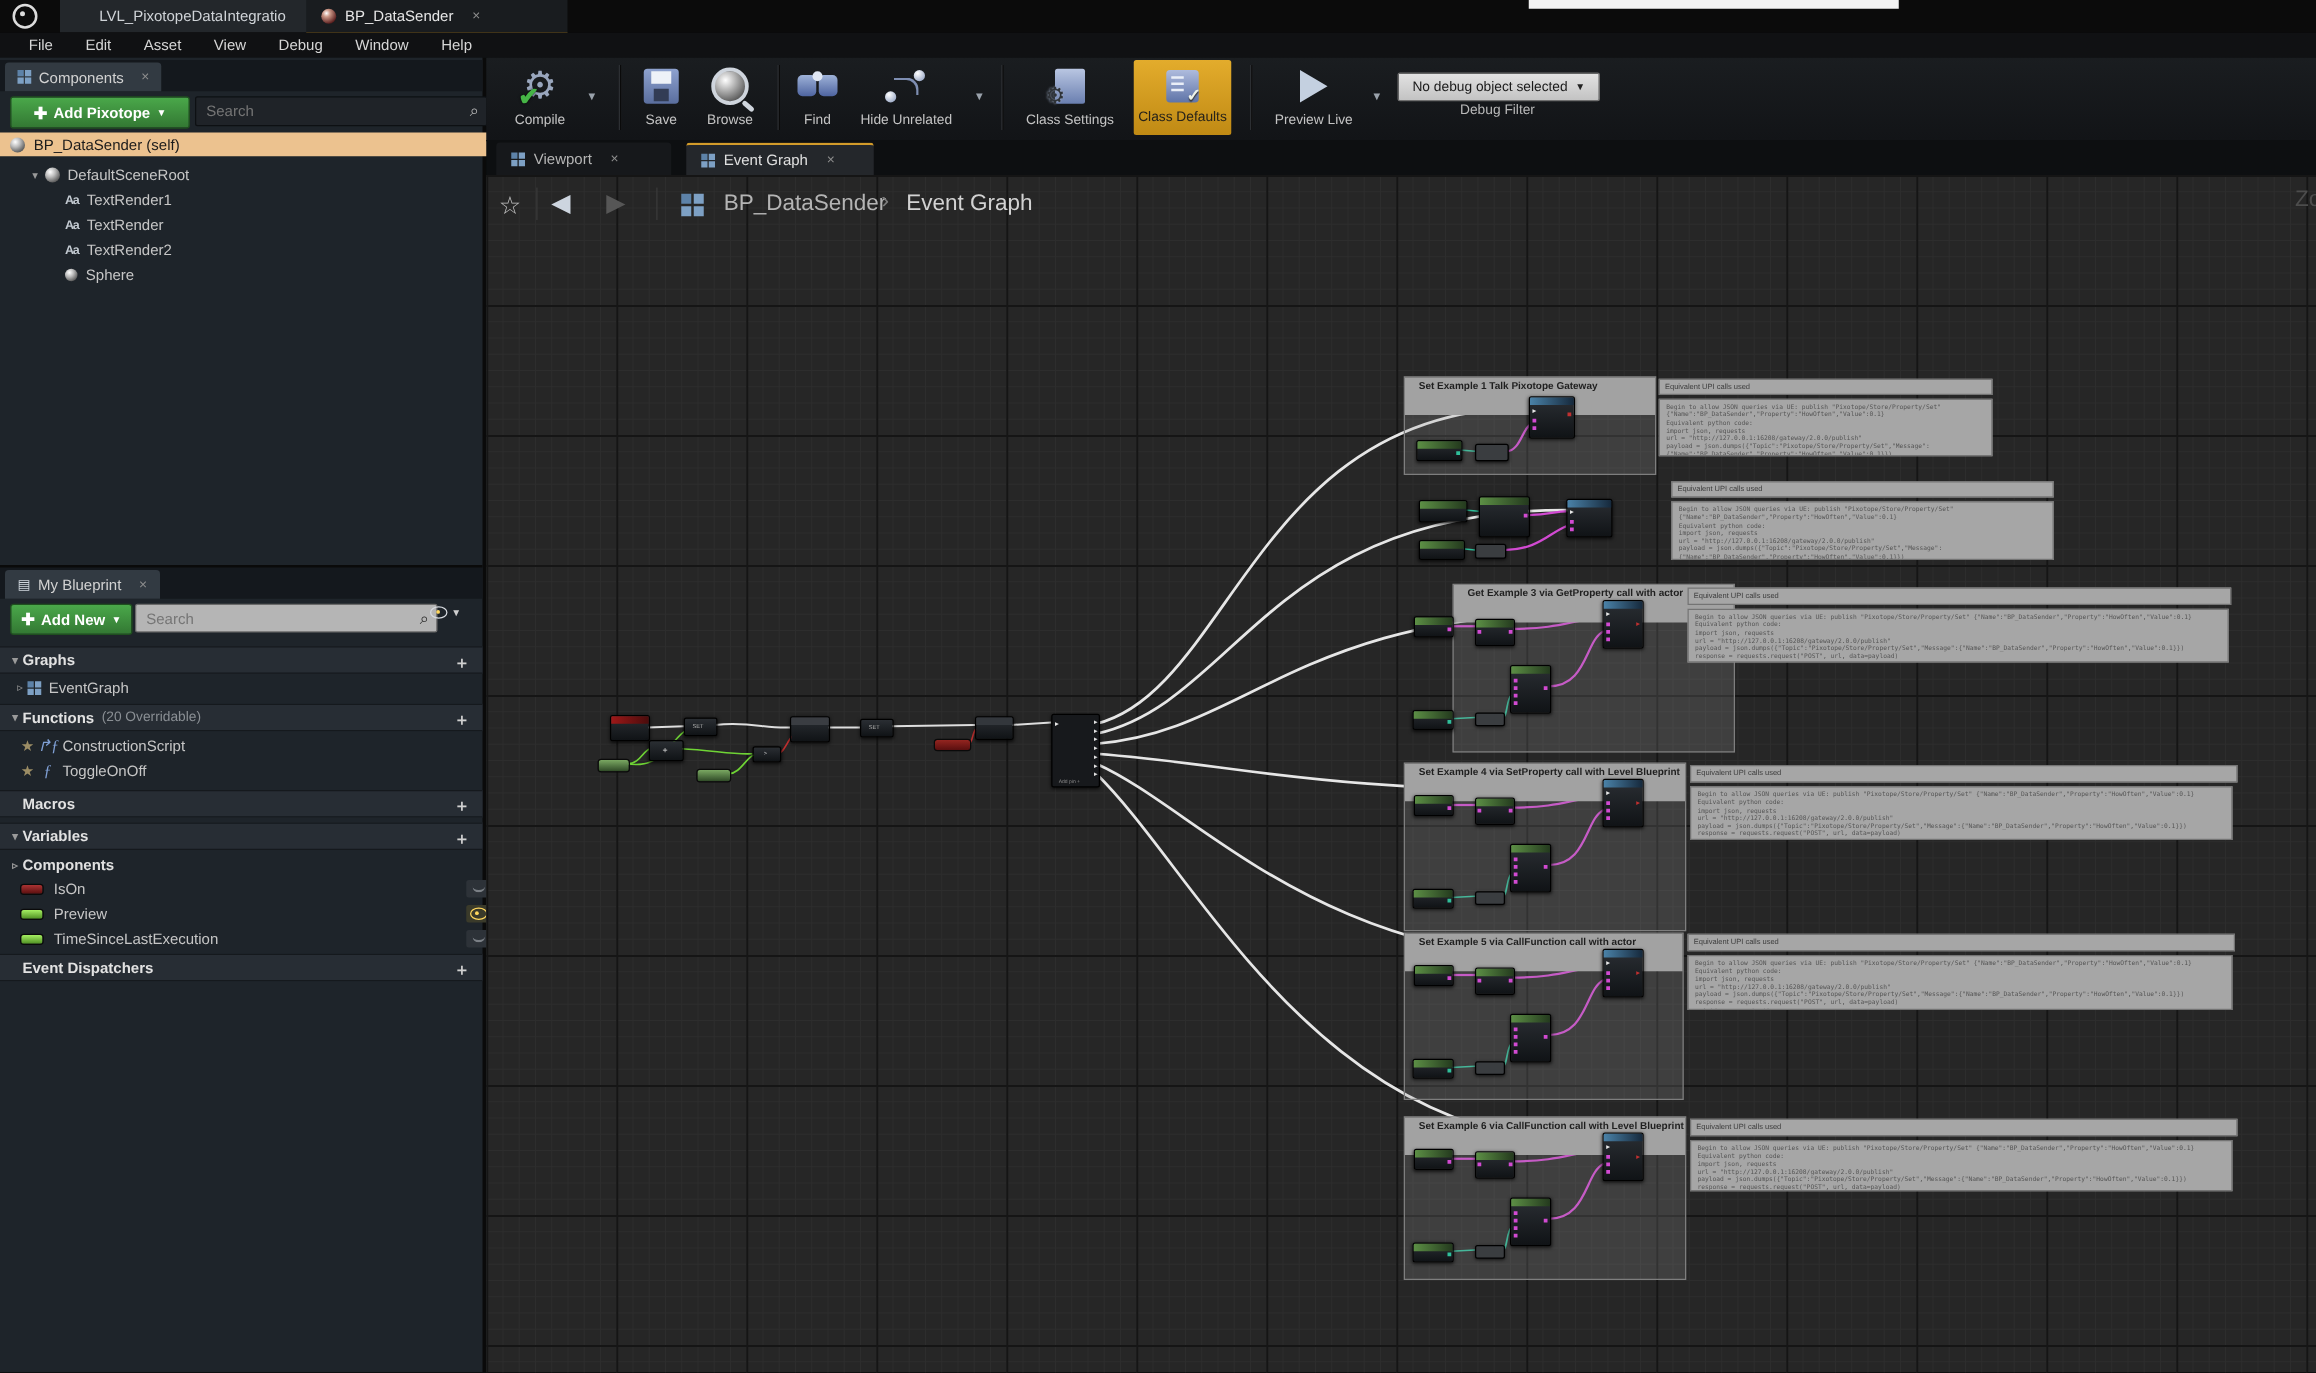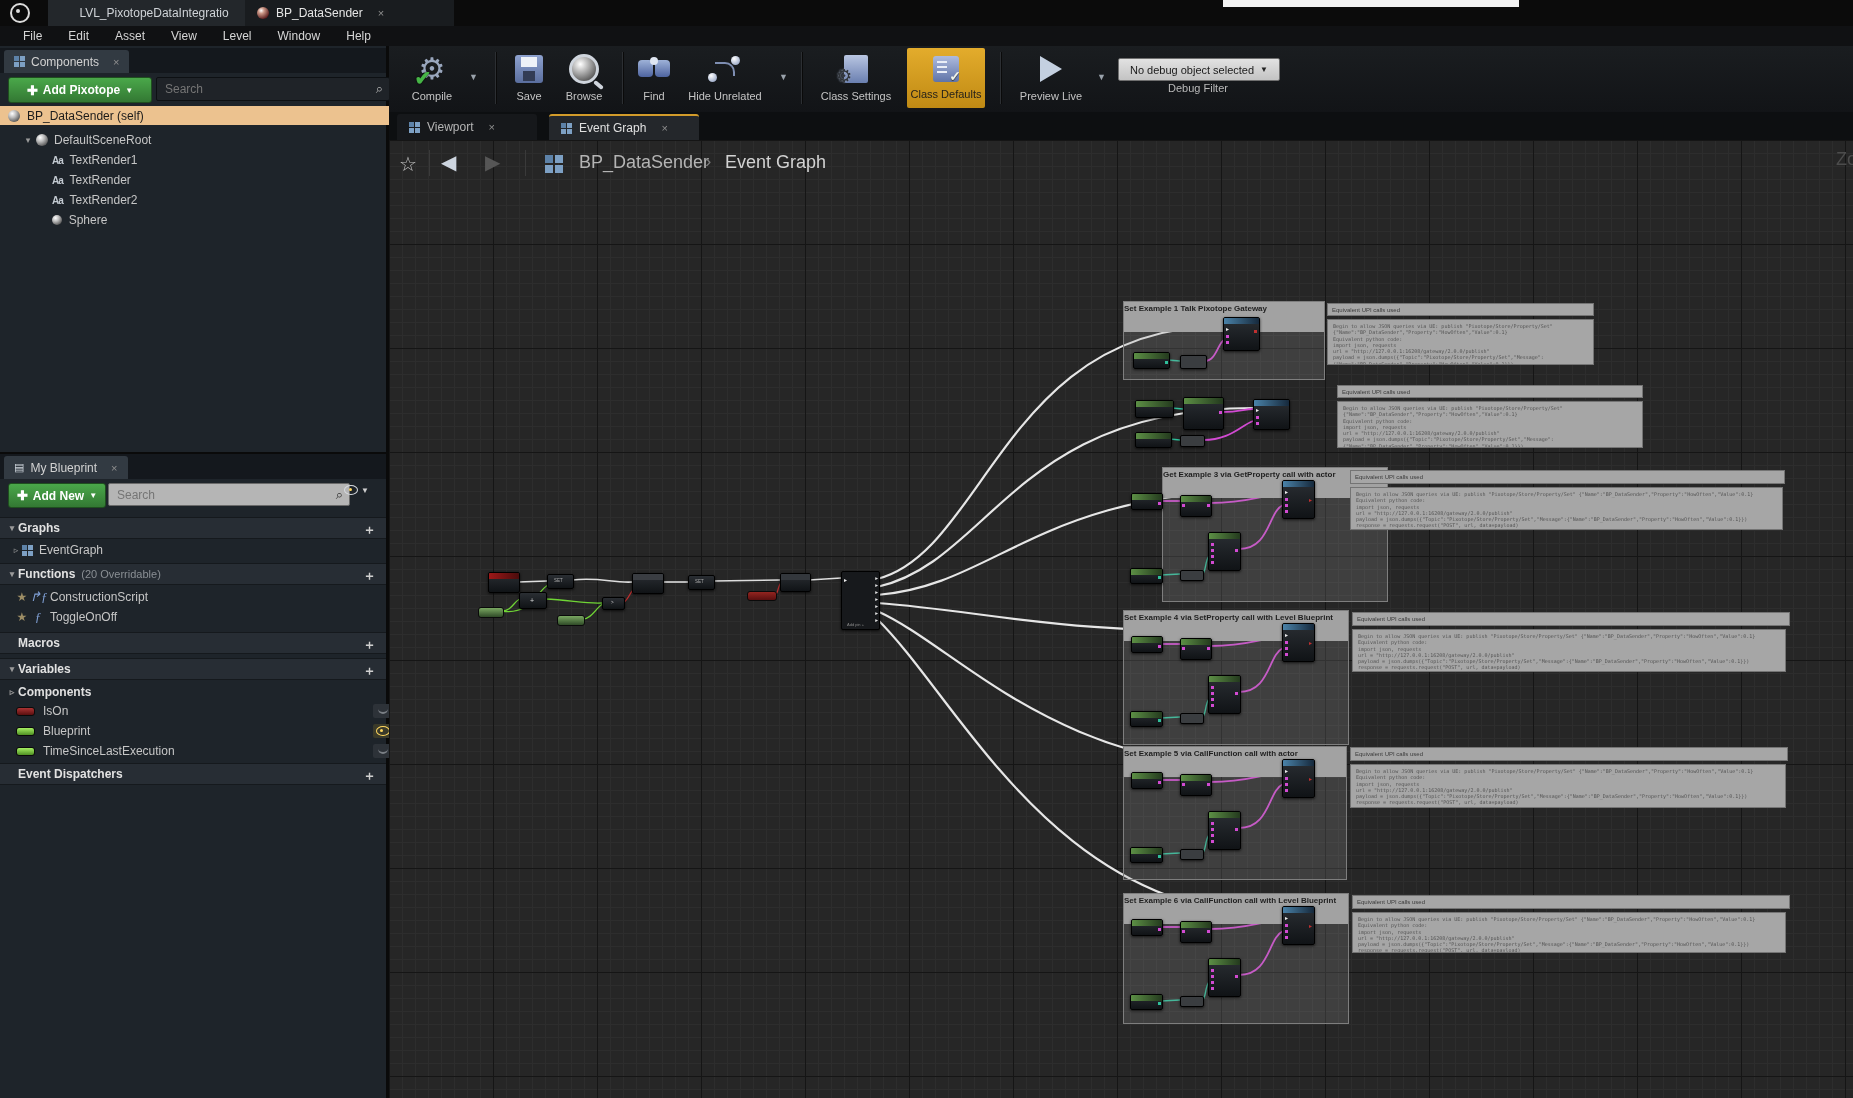--- a/index.html
+++ b/index.html
@@ -87,21 +87,21 @@
     background-color:#262626;
     background-image:
       linear-gradient(#151515 1.5px,transparent 1.5px),linear-gradient(90deg,#151515 1.5px,transparent 1.5px),
       linear-gradient(#2d2d2d 1px,transparent 1px),linear-gradient(90deg,#2d2d2d 1px,transparent 1px);
     background-size:104px 104px,104px 104px,13px 13px,13px 13px;}
   #world{position:absolute;left:-389px;top:-140px;width:1853px;height:1098px;}
   
   .bc{position:absolute;color:#b4b4b4;}
   
   .cbox{position:absolute;background:rgba(155,155,155,0.22);border:1px solid #7e7e7e;}
-  .cbox .ct{position:absolute;left:0;top:0;right:0;height:30px;background:#a2a2a2;color:#1f1f1f;font-size:8px;font-weight:bold;line-height:13px;padding-left:0;white-space:nowrap;overflow:hidden;}
+  .cbox .ct{position:absolute;left:0;top:0;right:0;height:30px;background:#a2a2a2;color:#1f1f1f;font-size:8px;font-weight:bold;line-height:13px;padding-left:11px;white-space:nowrap;overflow:hidden;}
   .dbox-h{position:absolute;background:#a6a6a6;border:1px solid #747474;color:#3c3c3c;font-size:6px;line-height:12px;padding-left:4px;white-space:nowrap;overflow:hidden;box-sizing:border-box;}
   .dbox-b{position:absolute;background:#a6a6a6;border:1px solid #747474;color:#555;font-size:5px;line-height:6.3px;padding:3px 5px;white-space:pre-line;overflow:hidden;box-sizing:border-box;font-family:"DejaVu Sans Mono",monospace;}
   
   .n{position:absolute;border:1px solid #000;border-radius:2px;background:linear-gradient(#2a2e33,#101316);box-shadow:0 1px 3px rgba(0,0,0,.7);}
   .n .h{height:6px;border-radius:1px 1px 0 0;}
   .h.green{background:linear-gradient(90deg,#5c8f45,#243a1e);}
   .h.blue{background:linear-gradient(90deg,#4a82a8,#16293c);}
   .h.red{background:linear-gradient(90deg,#9e1818,#4a0c0c);}
   .vpill{position:absolute;border:1px solid #0a0a0a;border-radius:3px;background:linear-gradient(#7aa862,#2f4a27);}
   .vpill.red{background:linear-gradient(#94252080,#5a0f0f);background:linear-gradient(#942520,#5a0f0f);}
@@ -129,21 +129,21 @@
     <span class="closex">×</span>
   </div>
   <div class="abs" id="tb-artifact"></div>
 </div>
 
 <div class="abs" id="menubar">
   <span class="mi">File</span>
   <span class="mi">Edit</span>
   <span class="mi">Asset</span>
   <span class="mi">View</span>
-  <span class="mi">Level</span>
+  <span class="mi">Debug</span>
   <span class="mi">Window</span>
   <span class="mi">Help</span>
 </div>
 
 <div class="abs" id="leftpanel">
 
   <div class="ptabstrip" style="top:2px;">
     <div class="ptab">
       <span class="grid-ico">
           <i></i>
@@ -254,21 +254,21 @@
   </div>
   <div class="trow" style="top:655px;padding-left:16px;">
     <span class="pill" style="background:linear-gradient(#a33,#5a0f0f);"></span>
     <span style="margin-left:8px;">IsOn</span>
     <span class="eyebox">
         <span class="eyeclosed"></span>
       </span>
   </div>
   <div class="trow" style="top:675px;padding-left:16px;">
     <span class="pill" style="background:linear-gradient(#a5ef62,#4f8f23);"></span>
-    <span style="margin-left:8px;">Blueprint</span>
+    <span style="margin-left:8px;">Preview</span>
     <span class="eyebox" style="background:#3a3a2a;">
         <span class="eyeopen"></span>
       </span>
   </div>
   <div class="trow" style="top:695px;padding-left:16px;">
     <span class="pill" style="background:linear-gradient(#a5ef62,#4f8f23);"></span>
     <span style="margin-left:8px;">TimeSinceLastExecution</span>
     <span class="eyebox">
         <span class="eyeclosed"></span>
       </span>

